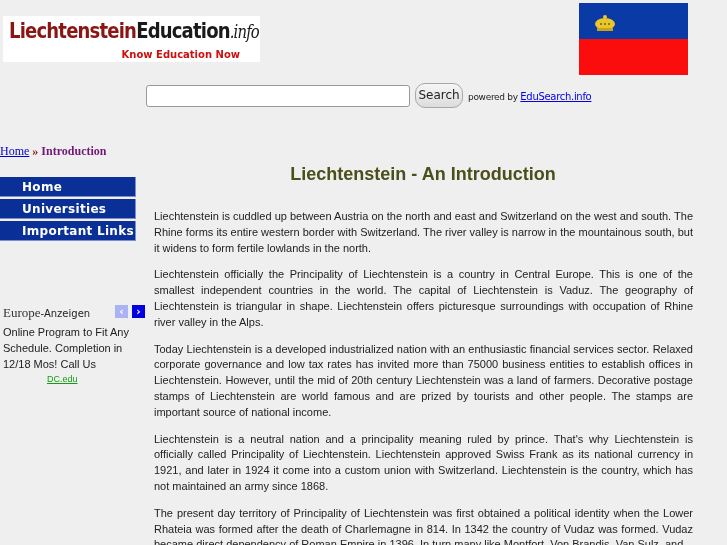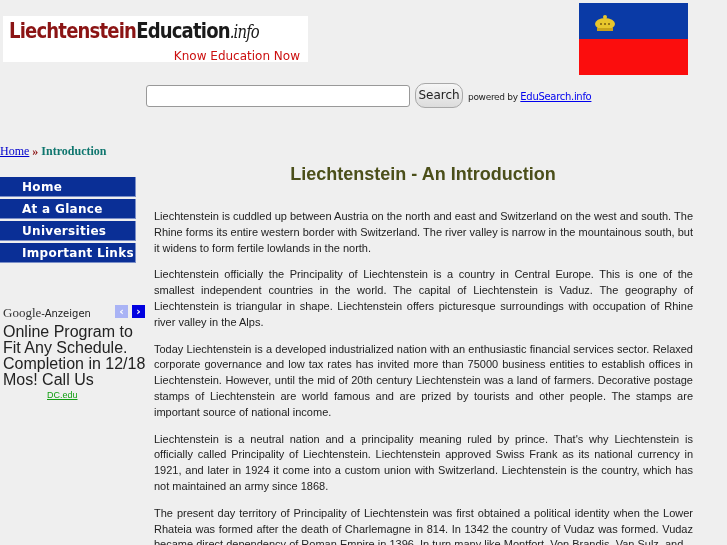--- a/index.html
+++ b/index.html
@@ -6,34 +6,33 @@
   body {
     width:727px; height:545px; overflow:hidden;
     background:#efefef;
     font-family:"Liberation Sans", sans-serif;
     position:relative;
     color:#222;
   }
   .logo {
     position:absolute; left:3px; top:16px; width:257px; height:46px;
     background:#ffffff;
-    padding-left:48px;
   }
   .logo-main {
     position:absolute; left:6px; top:2px;
     font-family:"DejaVu Sans", sans-serif; font-weight:bold;
     font-size:22px; letter-spacing:-1px; white-space:nowrap;
     transform:scaleX(0.82); transform-origin:left top;
   }
   .logo-main .p1 { color:#8b1414; }
   .logo-main .p2 { color:#1a1a1a; }
   .logo-main .p3 { color:#1a1a1a; font-family:"DejaVu Serif", serif; font-style:italic; font-weight:normal; font-size:18px; }
   .logo-tag {
-    position:absolute; right:8px; top:33px;
-    color:#cc1010; font-weight:normal; font-size:12px;
+    position:absolute; right:20px; top:33px;
+    color:#cc1010; font-weight:bold; font-size:10px;
     font-family:"DejaVu Sans", sans-serif;
   }
   .flag {
     position:absolute; left:579px; top:3px; width:109px; height:72px;
   }
   .flag .blue { position:absolute; left:0; top:0; width:100%; height:36px; background:#0a3aa6; }
   .flag .red { position:absolute; left:0; top:36px; width:100%; height:36px; background:#fb0d0d; }
   .flag .crown { position:absolute; left:15px; top:12px; width:22px; height:17px; }
   .search-input {
     position:absolute; left:146px; top:85px; width:258px; height:20px;
@@ -51,21 +50,21 @@
     position:absolute; left:468px; top:91px; font-size:9px; color:#222;
     font-family:"DejaVu Sans", sans-serif; letter-spacing:-0.3px;
   }
   .powered a { color:#0000ee; text-decoration:underline; font-size:10px; }
   .breadcrumb {
     position:absolute; left:0; top:144px;
     font-family:"Liberation Serif", serif; font-size:12px;
   }
   .breadcrumb a { color:#0000cc; text-decoration:underline; }
   .breadcrumb .sep { color:#8b1414; font-weight:bold; }
-  .breadcrumb .cur { color:#0f766e; font-weight:bold; }
+  .breadcrumb .cur { color:#701a75; font-weight:bold; }
   .nav { position:absolute; left:0; top:177px; width:136px; }
   .nav-item {
     display:block; height:20px; margin-bottom:2px;
     background:#0a2f96; color:#fff; font-weight:bold;
     font-family:"DejaVu Sans", sans-serif; font-size:12px;
     line-height:20px; padding-left:22px; box-sizing:border-box;
     border-right:1px solid #7b8fc8; border-bottom:1px solid #7b8fc8;
     text-decoration:none; letter-spacing:0.3px;
   }
   .ads { position:absolute; left:3px; top:303px; width:145px; }
@@ -77,21 +76,21 @@
     color:#fff; font-weight:bold; font-size:11px; line-height:13px; text-align:center;
     font-family:"DejaVu Sans", sans-serif;
   }
   .ad-prev { left:112px; background:#a9b3f5; }
   .ad-next { left:129px; background:#0000e0; }
   .ad { margin-top:3px; }
   .ad-title {
     display:block; color:#0000dd; font-weight:bold; font-size:13px;
     text-decoration:underline; line-height:18px;
   }
-  .ad-body { font-size:16px; color:#222; line-height:16px; margin-top:1px; }
+  .ad-body { font-size:11px; color:#222; line-height:16px; margin-top:1px; }
   .ad-url { display:block; font-size:9px; color:#129e12; text-decoration:underline; margin-top:2px;margin-left:44px; }
   .title {
     position:absolute; left:153px; top:164px; width:540px; text-align:center;
     color:#4b4f1a; font-weight:bold; font-size:18px;
   }
   .content { position:absolute; left:154px; top:209px; width:539px; }
   .content p {
     margin:0 0 11px 0; font-size:11px; line-height:15.8px;
     text-align:justify; color:#222;
   }
@@ -127,28 +126,27 @@
 </div>
 
 <div class="breadcrumb">
   <a href="#">Home</a>
   <span class="sep">»</span>
   <span class="cur">Introduction</span>
 </div>
 
 <div class="nav">
   <a href="#" class="nav-item">Home</a>
-  <a href="#" class="nav-item">At a Glance</a>
   <a href="#" class="nav-item">Universities</a>
   <a href="#" class="nav-item">Important Links</a>
 </div>
 
 <div class="ads">
   <div class="ads-head">
-    <span class="google">Google</span><span class="anz">-Anzeigen</span>
+    <span class="google">Europe</span><span class="anz">-Anzeigen</span>
     <span class="ad-prev">‹</span>
     <span class="ad-next">›</span>
   </div>
   <div class="ad">
     <div class="ad-body">Online Program to Fit Any Schedule. Completion in 12/18 Mos! Call Us</div>
     <a href="#" class="ad-url">DC.edu</a>
   </div>
 </div>
 
 <h1 class="title" style="margin:0;">Liechtenstein - An Introduction</h1>

